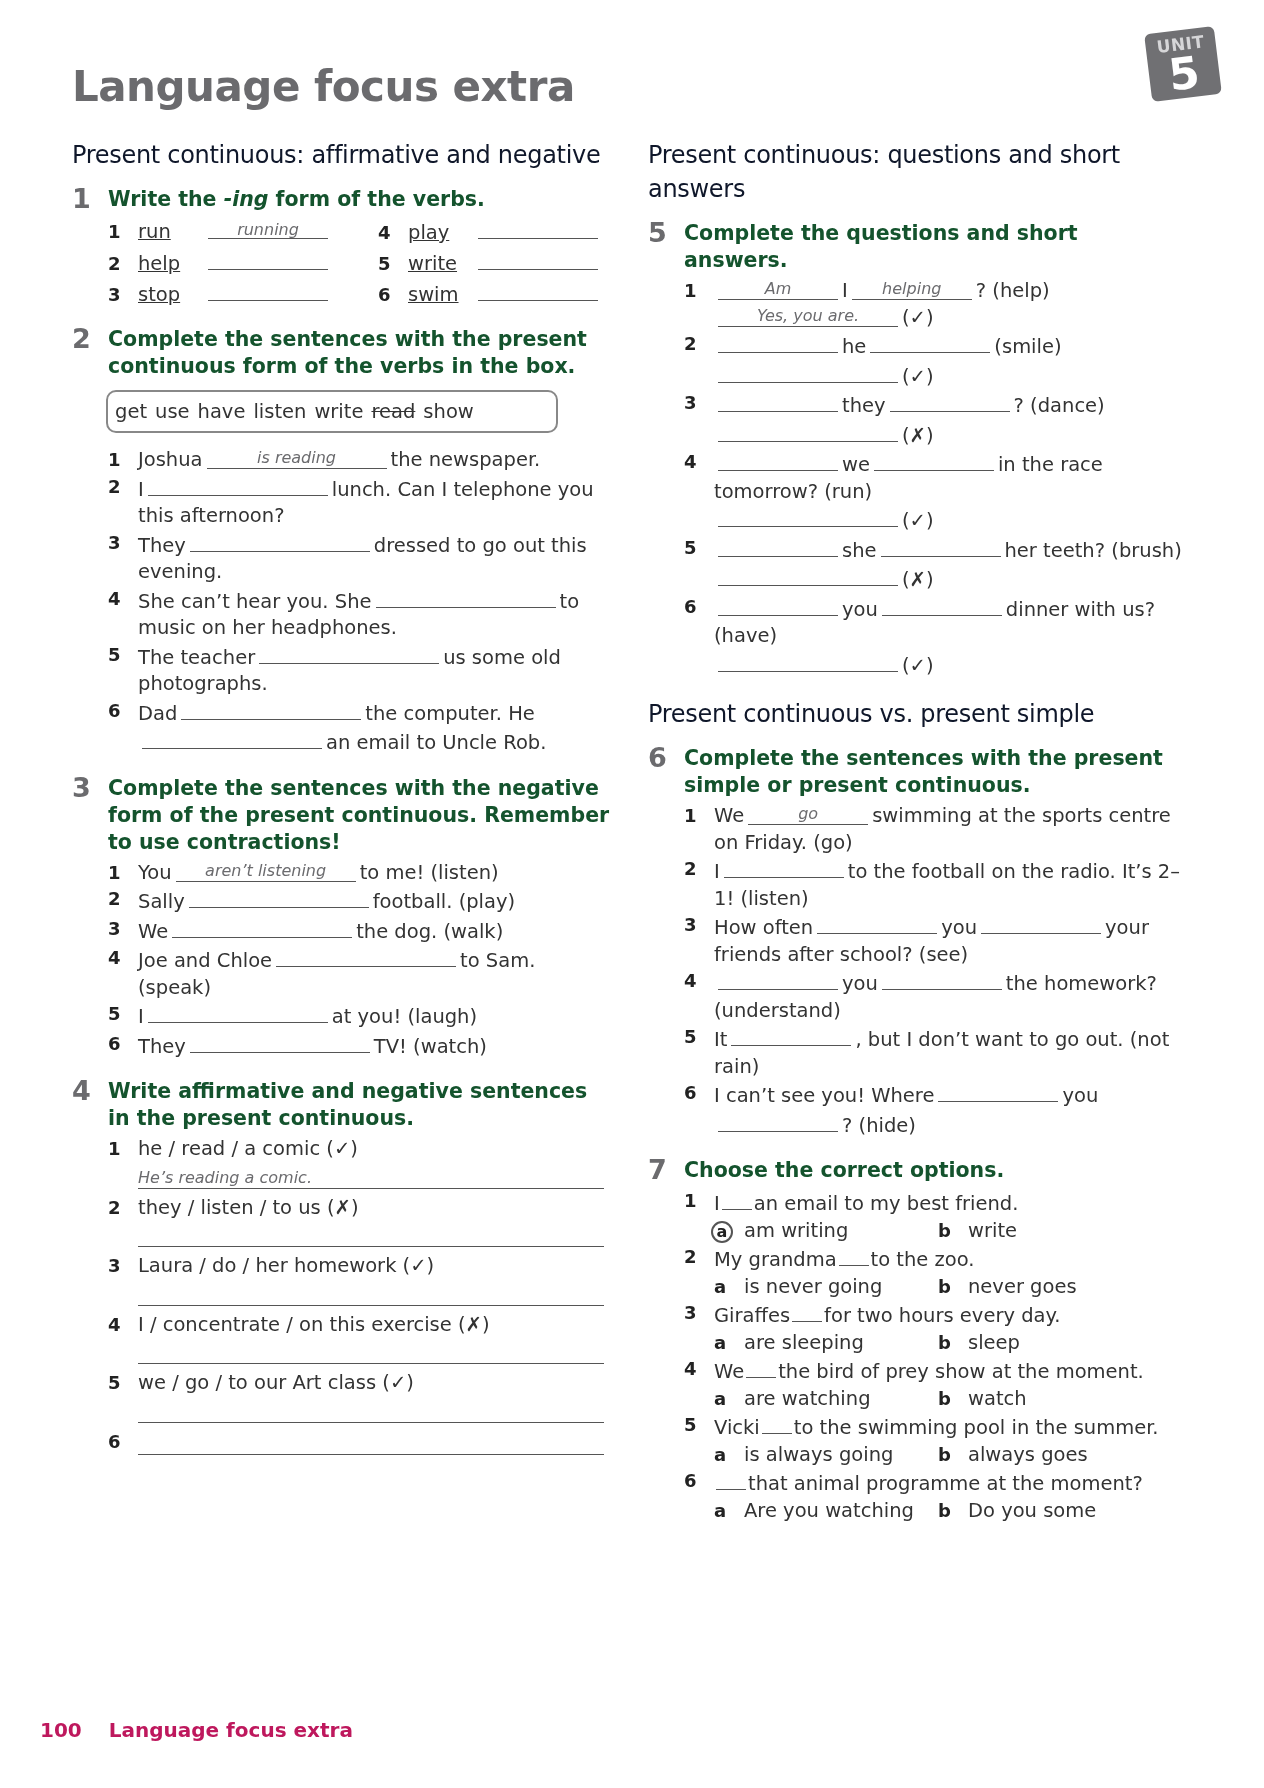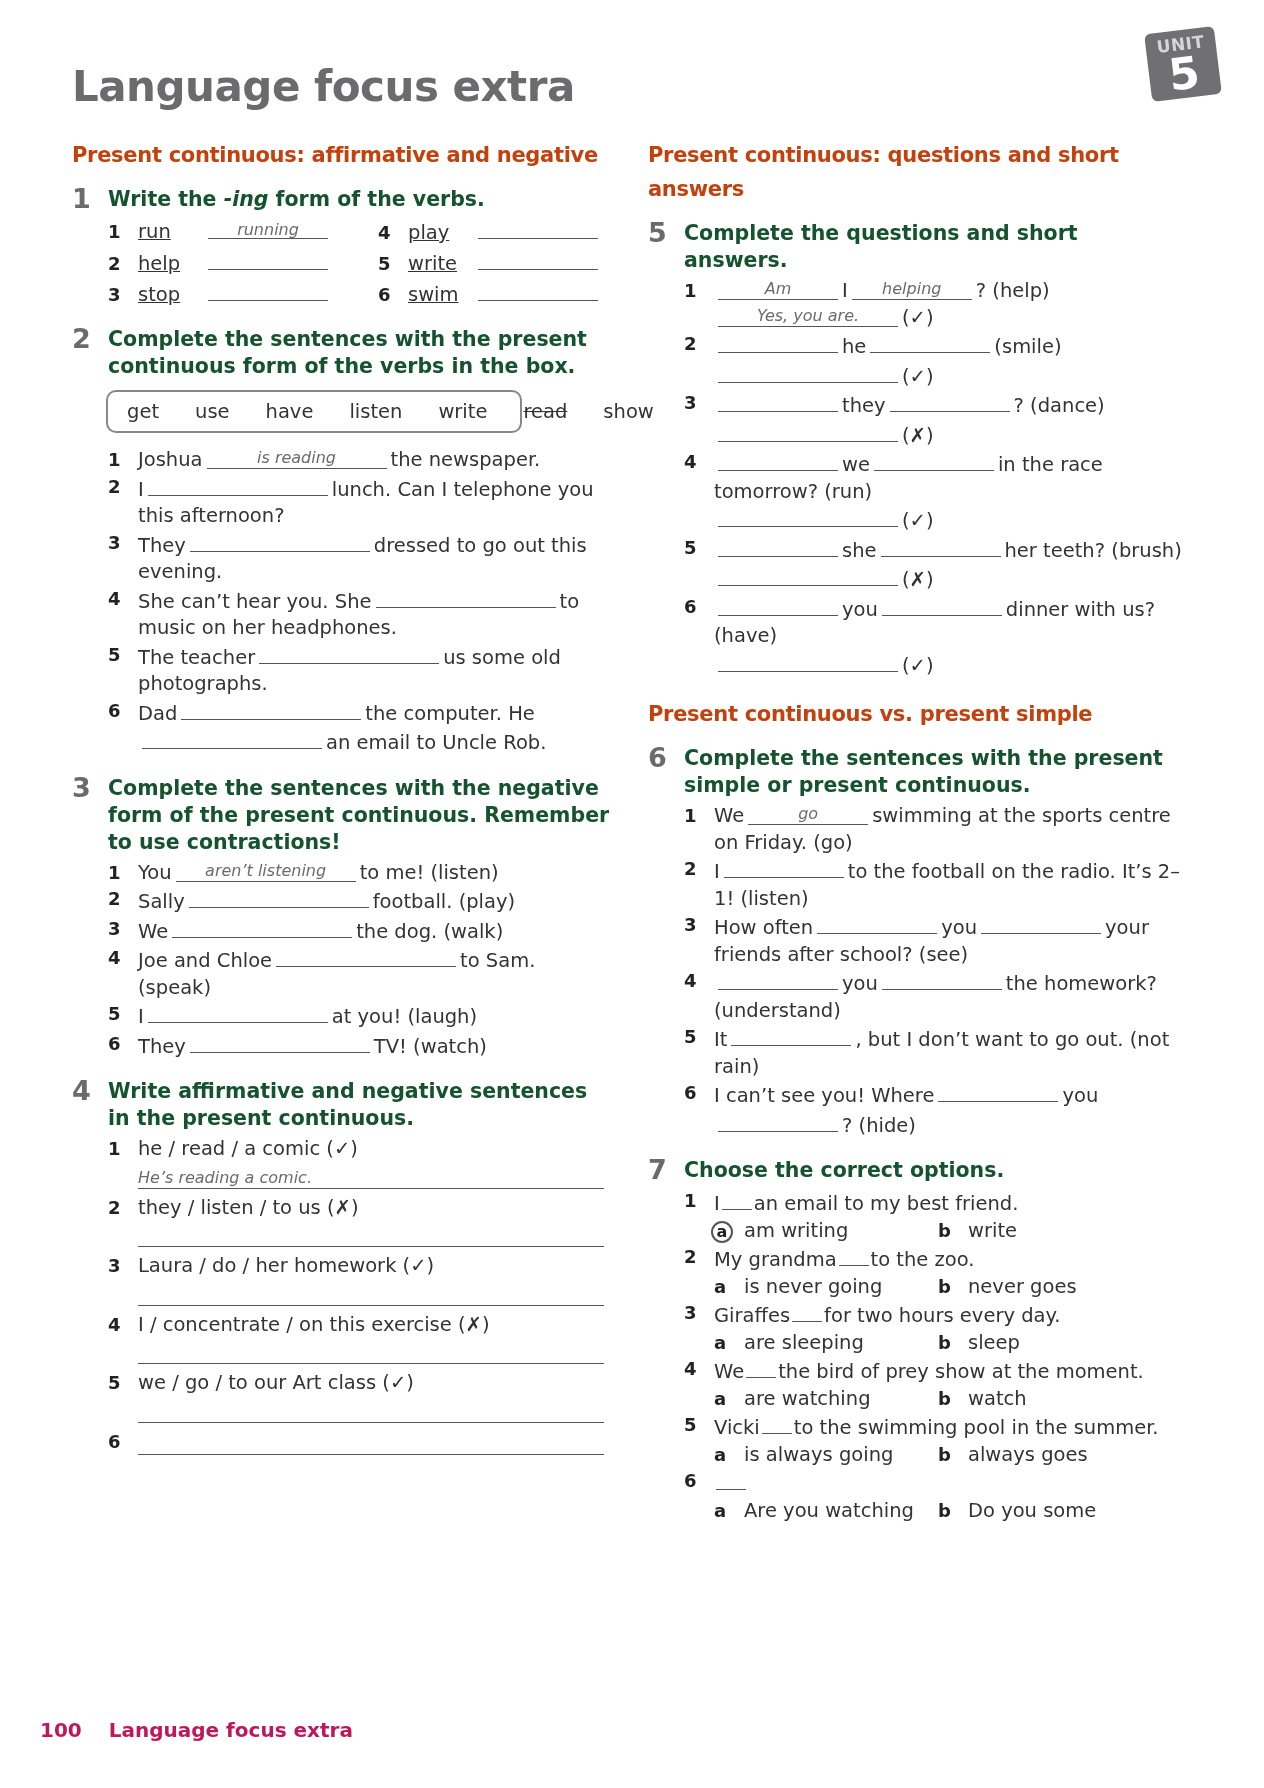--- a/index.html
+++ b/index.html
@@ -8,42 +8,42 @@
 
   .page-title { position: absolute; left: 72px; top: 62px; font-size: 42px; font-weight: bold; color: #6b6b6e; letter-spacing: -0.5px; }
   .unit-badge { position: absolute; left: 1148px; top: 30px; width: 70px; height: 68px; background: #707073; border-radius: 6px; transform: rotate(-7deg); color: #fff; text-align: center; }
   .unit-badge .u { display: block; font-size: 17px; font-weight: bold; color: #d6d6d8; margin-top: 4px; letter-spacing: 0.5px; }
   .unit-badge .n { display: block; font-size: 44px; font-weight: bold; line-height: 40px; }
 
   .col { position: absolute; top: 138px; width: 540px; }
   .col.left { left: 72px; }
   .col.right { left: 648px; }
 
-  .section-title { font-size: 21px; font-weight: bold; color: #c2410c; line-height: 34px; margin-bottom: 14px; letter-spacing: -0.3px; }
+  .section-title { font-size: 24px; font-weight: normal; color: #0f172a; line-height: 34px; margin-bottom: 14px; letter-spacing: -0.3px; }
 
   .ex { position: relative; padding-left: 36px; margin-bottom: 16px; }
   .ex-num { position: absolute; left: 0; top: -3px; font-size: 27px; font-weight: bold; color: #6b6b6e; }
   .ex-inst { font-size: 20.5px; font-weight: bold; color: #14532d; line-height: 27px; margin-bottom: 4px; }
 
   .items { font-size: 19.5px; line-height: 26.5px; color: #333; }
   .item { position: relative; padding-left: 30px; }
   .item .n { position: absolute; left: 0; top: 0; font-weight: bold; font-size: 18px; color: #222; }
 
   .blank { display: inline-block; border-bottom: 1.5px solid #555; height: 22px; vertical-align: baseline; position: relative; text-align: center; margin: 0 4px; }
   .blank.w120 { width: 120px; } .blank.w180 { width: 180px; } .blank.w30 { width: 30px; margin: 0 2px;}
   .hand { font-family: "DejaVu Sans", sans-serif; font-style: italic; color: #6b6b6e; font-size: 16px; position: relative; top: -3px; }
 
   
   .grid2 { display: grid; grid-template-columns: 270px 240px; font-size: 19.5px; line-height: 30px; color: #333; }
   .g-item { display: flex; align-items: baseline; }
   .g-item .n { width: 30px; font-weight: bold; font-size: 18px; color: #222; }
   .g-item .w { width: 70px; text-decoration: underline; }
   .g-item .blank { width: 120px; margin: 0; }
 
-  .verb-box { display: flex; gap: 36px; border: 2px solid #888; border-radius: 10px; padding: 8px 19px; width: 416px; margin: 10px 0 14px -2px; font-size: 19.5px; color: #333; }
+  .verb-box { display: flex; gap: 8px; border: 2px solid #888; border-radius: 10px; padding: 8px 7px; width: 452px; margin: 10px 0 14px -2px; font-size: 19.5px; color: #333; }
   .struck { text-decoration: line-through; }
 
   .wline { border-bottom: 1.5px solid #555; height: 26px; width: 466px; margin-bottom: 4px; }
   .wline.answer { position: relative; }
   .wline .hand { position: absolute; left: 0; top: 2px; }
   .item.gap { margin-bottom: 6px; }
 
   .opts { display: grid; grid-template-columns: 224px 200px; }
   .opt { display: flex; align-items: baseline; }
   .opt .l { width: 30px; font-weight: bold; font-size: 18px; color: #222; }
@@ -253,21 +253,21 @@
         <div class="item"><span class="n">5</span><span>Vicki</span><span class="blank w30"></span><span>to the swimming pool in the summer.</span><div class="opts">
             <div class="opt">
               <span class="l">a</span>
               <span>is always going</span>
             </div>
             <div class="opt">
               <span class="l">b</span>
               <span>always goes</span>
             </div>
           </div></div>
-        <div class="item"><span class="n">6</span><span class="blank w30"></span><div class="opts">
+        <div class="item"><span class="n">6</span><span class="blank w30"></span><span>that animal programme at the moment?</span><div class="opts">
             <div class="opt">
               <span class="l">a</span>
               <span>Are you watching</span>
             </div>
             <div class="opt">
               <span class="l">b</span>
               <span>Do you some</span>
             </div>
           </div></div>
       </div>

